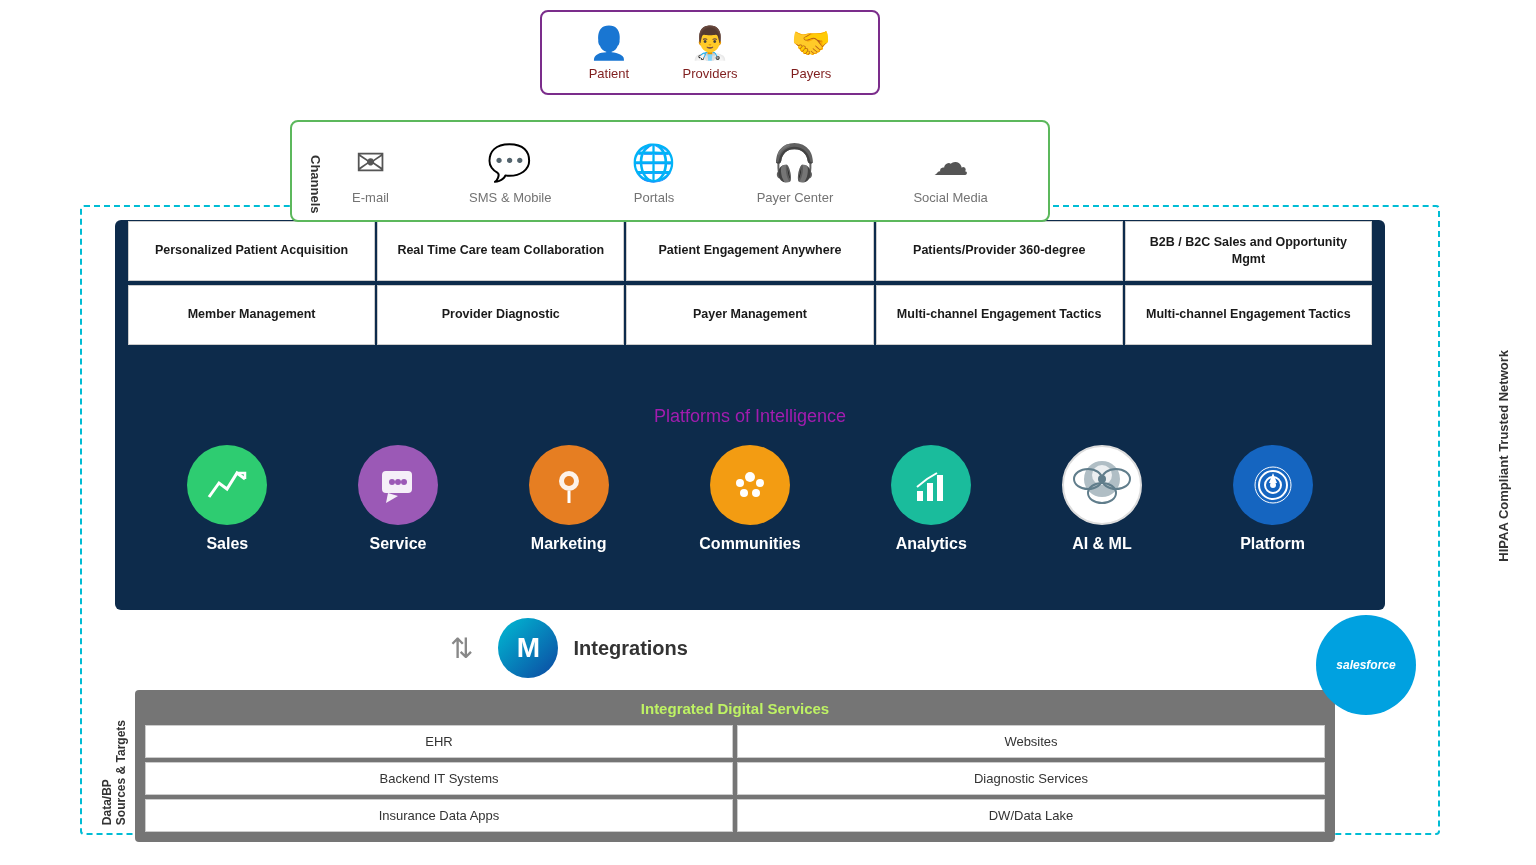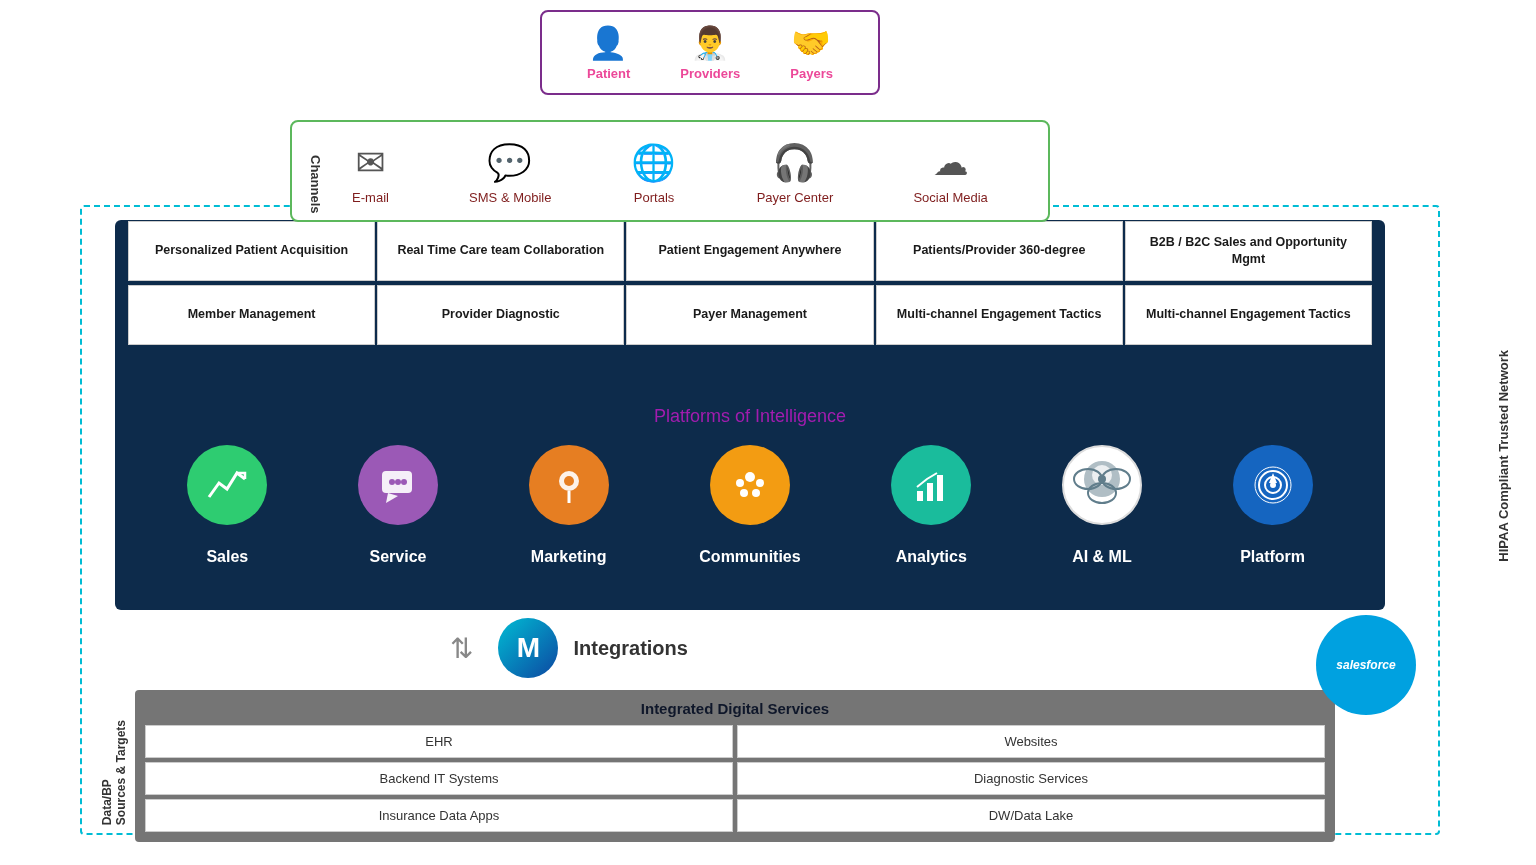--- a/index.html
+++ b/index.html
@@ -42,22 +42,22 @@
       gap: 4px;
     }
 
     .persona-icon {
       font-size: 32px;
       color: #666;
     }
 
     .persona-label {
       font-size: 13px;
-      color: #ec4899;
-      font-weight: 700;
+      color: #7f1d1d;
+      font-weight: 400;
     }
 
     
     .channels-section {
       position: absolute;
       top: 120px;
       left: 290px;
       width: 760px;
       border: 2px solid #5CB85C;
       border-radius: 8px;
@@ -80,21 +80,21 @@
       gap: 6px;
     }
 
     .channel-icon {
       font-size: 36px;
       color: #555;
     }
 
     .channel-label {
       font-size: 13px;
-      color: #7f1d1d;
+      color: #737373;
     }
 
     
     .hipaa-outer {
       position: absolute;
       top: 205px;
       left: 80px;
       width: 1360px;
       height: 630px;
       border: 2px dashed #00BCD4;
@@ -185,21 +185,21 @@
       display: flex;
       justify-content: space-around;
       align-items: center;
       padding: 10px 20px;
     }
 
     .poi-item {
       display: flex;
       flex-direction: column;
       align-items: center;
-      gap: 23px;
+      gap: 10px;
     }
 
     .poi-icon-circle {
       width: 80px;
       height: 80px;
       border-radius: 50%;
       display: flex;
       align-items: center;
       justify-content: center;
       font-size: 36px;
@@ -264,21 +264,21 @@
       top: 690px;
       left: 135px;
       width: 1200px;
       background: #757575;
       border-radius: 4px;
       padding: 10px;
       z-index: 3;
     }
 
     .is-title {
-      color: #0f172a;
+      color: #bef264;
       font-size: 15px;
       font-weight: bold;
       text-align: center;
       margin-bottom: 8px;
     }
 
     .is-grid {
       display: grid;
       grid-template-columns: repeat(2, 1fr);
       gap: 4px;

